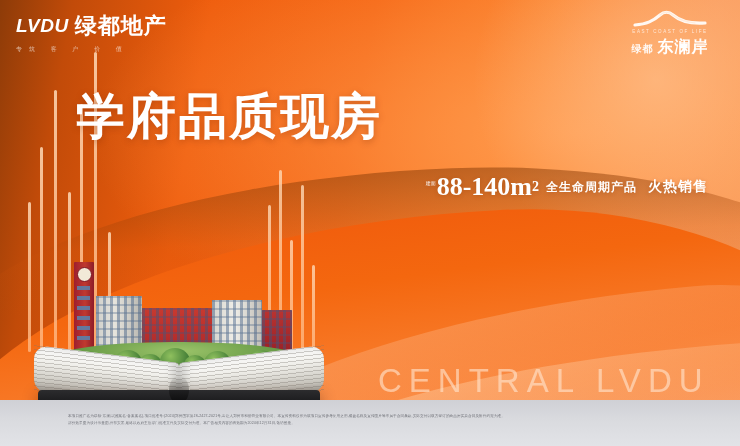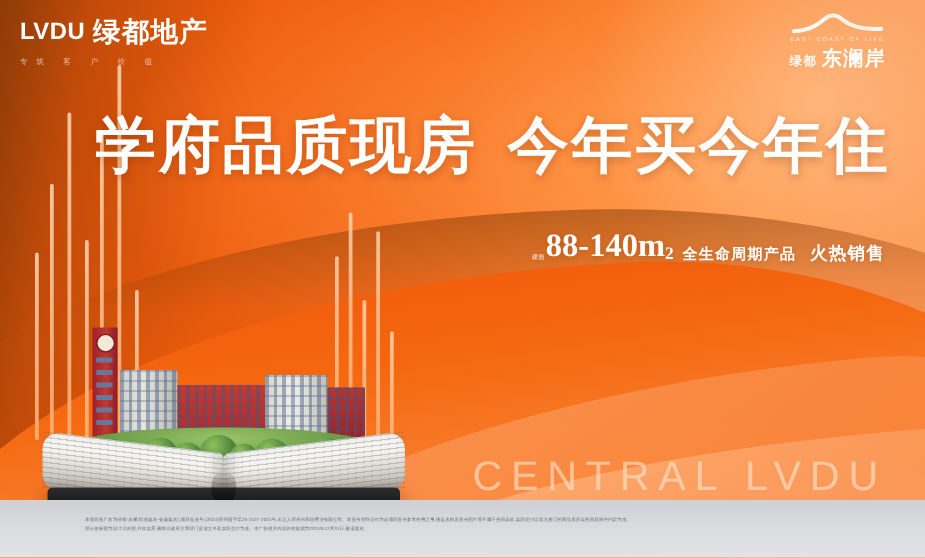--- a/index.html
+++ b/index.html
@@ -64,21 +64,21 @@
   .bars-r{position:absolute;left:268px;top:150px;height:230px;width:60px;}
   .bars-r i{
     position:absolute;bottom:0;width:3px;border-radius:2px;display:block;
     background:linear-gradient(180deg,#ffd9b6,#ffae72);opacity:.8;
   }
 
   
   .logo-left{position:absolute;left:16px;top:11px;}
   .logo-left .row{display:flex;align-items:center;gap:6px;}
   .logo-lvdu{
-    color:#fff;font-weight:bold;
+    color:#fff;font-style:italic;font-weight:bold;
     font-size:19px;letter-spacing:.5px;font-family:"Liberation Sans",sans-serif;
   }
   .logo-cn{
     color:#fff;font-size:22px;font-weight:bold;letter-spacing:1px;
     font-family:"Liberation Sans",sans-serif;
   }
   .logo-tag{
     margin-top:4px;color:rgba(255,255,255,.62);
     font-size:6px;letter-spacing:7px;white-space:nowrap;
   }
@@ -92,34 +92,34 @@
   .logo-right-cn{
     margin-top:3px;display:flex;align-items:baseline;justify-content:center;gap:4px;
     color:#fff;
   }
   .lr-small{font-size:10px;font-weight:bold;letter-spacing:1px;opacity:.93;}
   .lr-big{font-size:16px;font-weight:bold;letter-spacing:1px;}
 
   
   .headline{
     position:absolute;left:76px;top:84px;
-    display:flex;align-items:center;gap:24px;
+    display:flex;align-items:center;
     color:#fff;
     font-family:"Liberation Serif","DejaVu Serif",serif;
     font-weight:bold;
     font-size:49px;
     letter-spacing:2px;
     text-shadow:0 2px 7px rgba(120,40,0,.33);
     white-space:nowrap;
   }
 
   
   .sub{
-    position:absolute;right:32px;top:182px;
-    display:flex;align-items:flex-end;
+    position:absolute;right:32px;top:172px;
+    display:flex;align-items:center;
     color:#fff;white-space:nowrap;
     text-shadow:0 1px 4px rgba(140,55,5,.3);
   }
   .sub-pre{
     display:inline-block;
     font-size:5px;line-height:1.05;letter-spacing:0;
     text-align:center;margin-right:2px;
     opacity:.95;position:relative;top:-3px;
     width:9px;
   }
@@ -282,21 +282,20 @@
     </svg>
     <div class="logo-en">EAST COAST OF LIFE</div>
     <div class="logo-right-cn">
       <span class="lr-small">绿都</span>
       <span class="lr-big">东澜岸</span>
     </div>
   </div>
 
   <div class="headline">
     <span>学府品质现房</span>
-    <span>今年买今年住</span>
   </div>
 
   <div class="sub">
     <span class="sub-pre">建面</span>
     <span class="sub-area">88-140</span>
     <span class="sub-area">m</span>
     <span class="sub-sup">2</span>
     <span class="sub-cn">全生命周期产品</span>
     <span class="sub-cn2">火热销售</span>
   </div>

